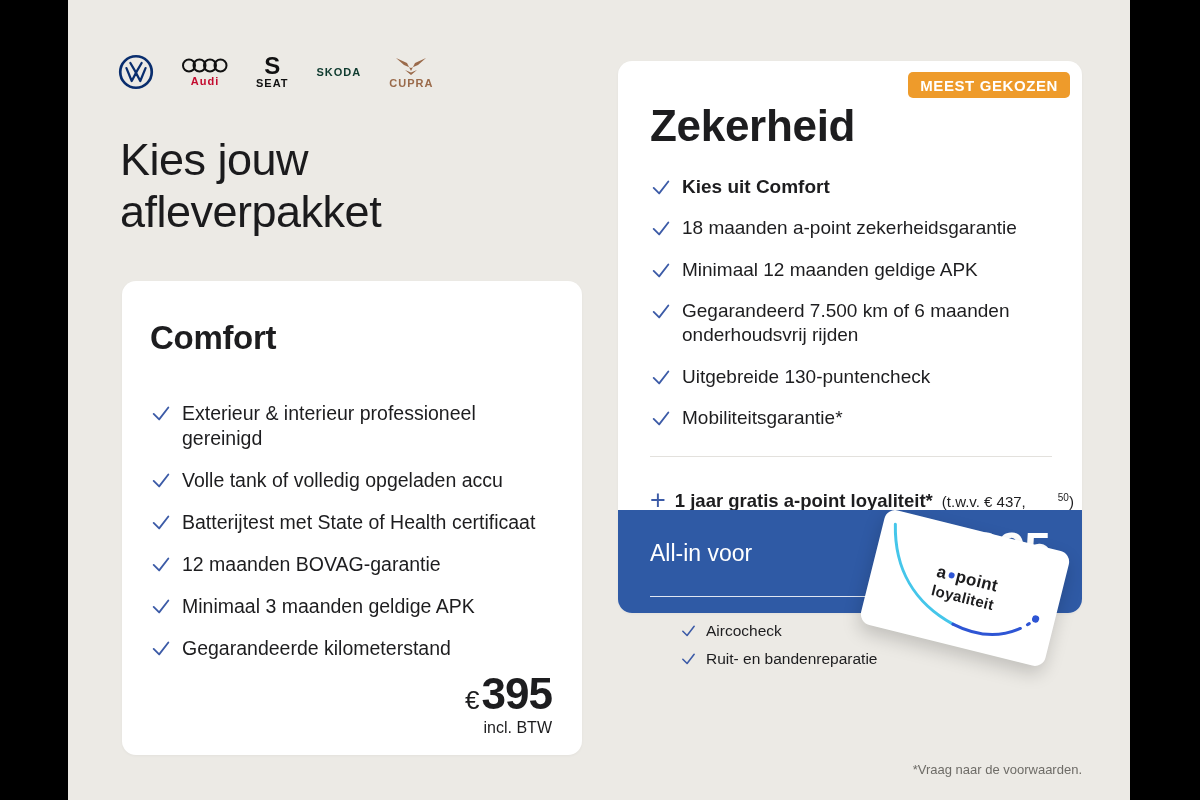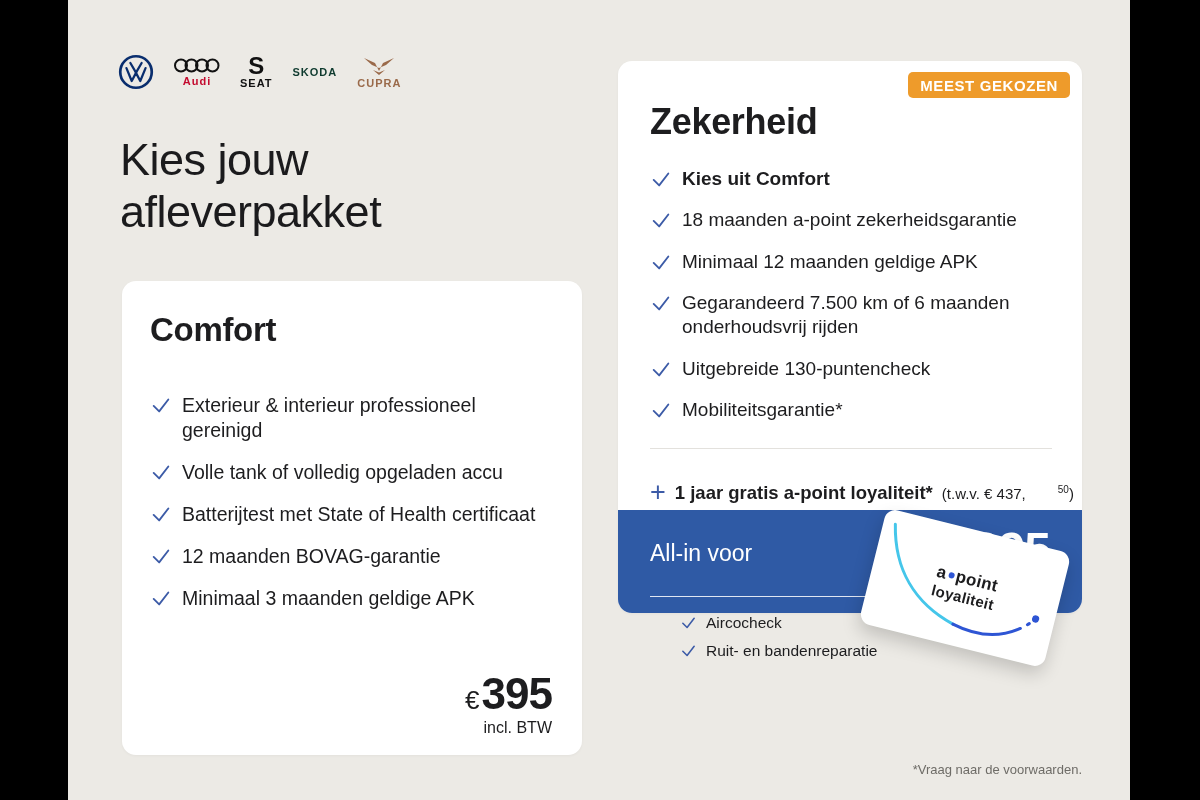--- a/index.html
+++ b/index.html
@@ -9,39 +9,39 @@
     --skoda-green:#0E3A2E; --cupra-copper:#9A6A4A; --vw-blue:#0A2E6E;
     --swoosh-cyan:#45C6EA; --swoosh-blue:#2E55D4;
   }
   *{margin:0;padding:0;box-sizing:border-box;}
   body{font-family:"Liberation Sans","DejaVu Sans",sans-serif;color:var(--ink);}
   #stage{position:relative;width:1200px;height:800px;background:#000;overflow:hidden;}
   .letterbox{position:absolute;top:0;height:800px;background:#000;}
   #content{position:absolute;left:68px;top:0;width:1062px;height:800px;background:var(--bg);}
 
   
-  .logos{position:absolute;left:50px;top:48px;display:flex;align-items:center;gap:20px;height:48px;}
+  .logos{position:absolute;left:50px;top:48px;display:flex;align-items:center;gap:28px;height:48px;}
   .logo{display:flex;flex-direction:column;align-items:center;justify-content:center;gap:1px;}
   .logo .word{font-size:11px;font-weight:700;letter-spacing:1px;}
   .audi-word{color:var(--audi-red);font-size:10px;letter-spacing:0;}
   .seat-word{color:#111;}
   .skoda-word{color:var(--skoda-green);font-size:15px;letter-spacing:1.5px;}
   .cupra-word{color:var(--cupra-copper);font-size:10px;letter-spacing:2px;}
 
   
   .headline{position:absolute;left:52px;top:134px;width:390px;font-size:45px;line-height:1.16;
     font-weight:500;color:#1b1b1d;letter-spacing:-0.5px;}
 
   
   .card{position:absolute;background:var(--card);border-radius:14px;box-shadow:0 1px 3px rgba(0,0,0,0.04);}
-  #comfort-card{left:54px;top:281px;width:460px;height:474px;padding:30px 28px;}
+  #comfort-card{left:54px;top:281px;width:460px;height:474px;padding:38px 28px;}
   #zekerheid-card{left:550px;top:61px;width:464px;height:552px;padding:30px 30px 0 32px;}
 
   .card-title{font-size:33px;font-weight:700;letter-spacing:-0.3px;}
-  #zekerheid-card .card-title{font-size:36px;margin-top:10px;}
+  #zekerheid-card .card-title{font-size:44px;margin-top:10px;}
 
   .badge{position:absolute;top:11px;right:12px;background:var(--badge-orange);color:#fff;
     font-size:15px;font-weight:700;letter-spacing:0.6px;padding:5px 12px 4px;border-radius:5px;}
 
   ul.features{list-style:none;margin-top:44px;display:flex;flex-direction:column;gap:17px;}
   ul.features li{display:flex;gap:10px;font-size:19.5px;line-height:1.28;}
   ul.features li .ck{flex:0 0 22px;margin-top:1px;}
   ul.features li.bold span.txt{font-weight:700;}
   #zekerheid-card ul.features{margin-top:24px;gap:17px;}
   #zekerheid-card ul.features li{font-size:19px;}
@@ -159,20 +159,26 @@
               <path d="M4 13 L10 19 L20 6" fill="none" stroke="#3C5BA7" stroke-width="2" stroke-linecap="round" stroke-linejoin="round"></path>
             </svg>
           <span class="txt">12 maanden BOVAG-garantie</span>
         </li>
         <li>
           <svg class="ck" viewBox="0 0 24 24" width="22" height="22">
               <path d="M4 13 L10 19 L20 6" fill="none" stroke="#3C5BA7" stroke-width="2" stroke-linecap="round" stroke-linejoin="round"></path>
             </svg>
           <span class="txt">Minimaal 3 maanden geldige APK</span>
         </li>
+        <li>
+          <svg class="ck" viewBox="0 0 24 24" width="22" height="22">
+              <path d="M4 13 L10 19 L20 6" fill="none" stroke="#3C5BA7" stroke-width="2" stroke-linecap="round" stroke-linejoin="round"></path>
+            </svg>
+          <span class="txt">Gegarandeerde kilometerstand</span>
+        </li>
       </ul>
       <div class="price-block">
         <div class="price-line">
           <span class="euro-sm">€</span>
           <span class="price-big">395</span>
         </div>
         <div class="price-note">incl. BTW</div>
       </div>
     </div>
 

